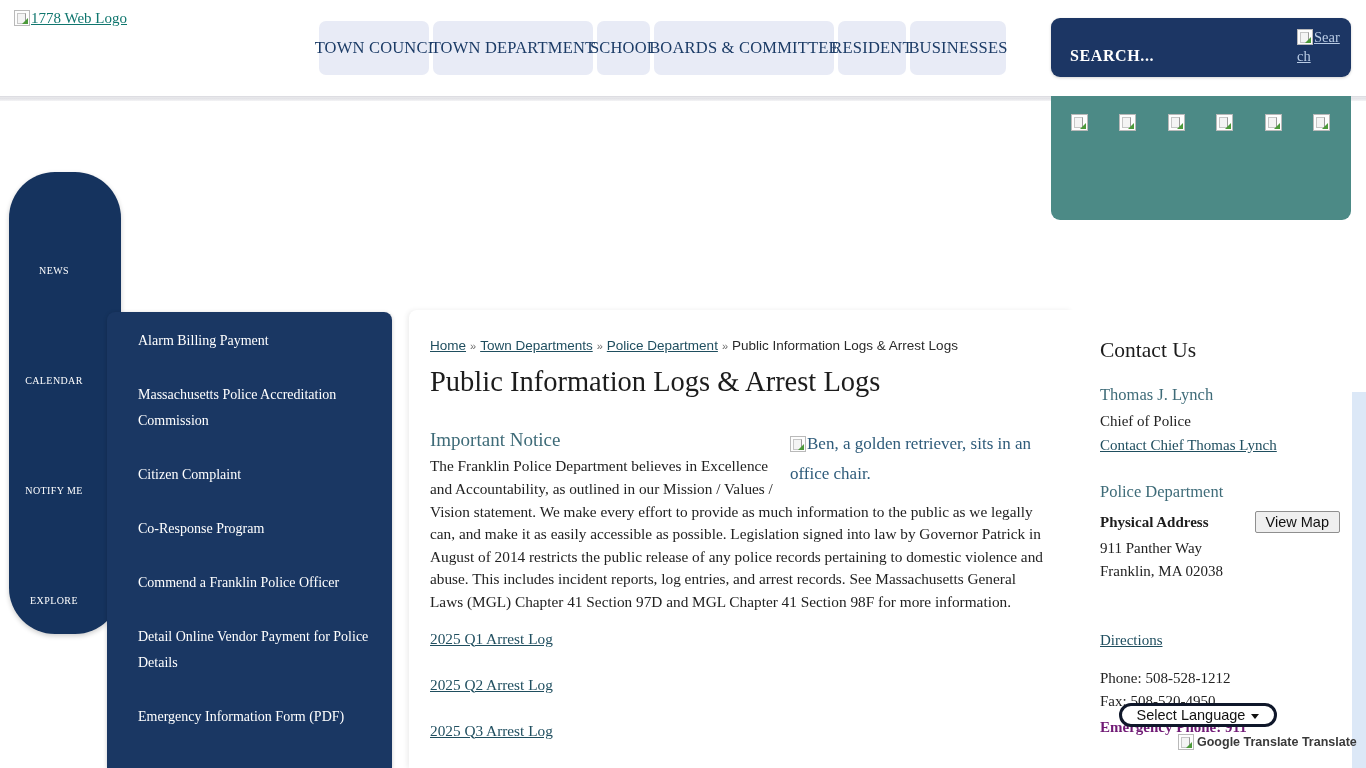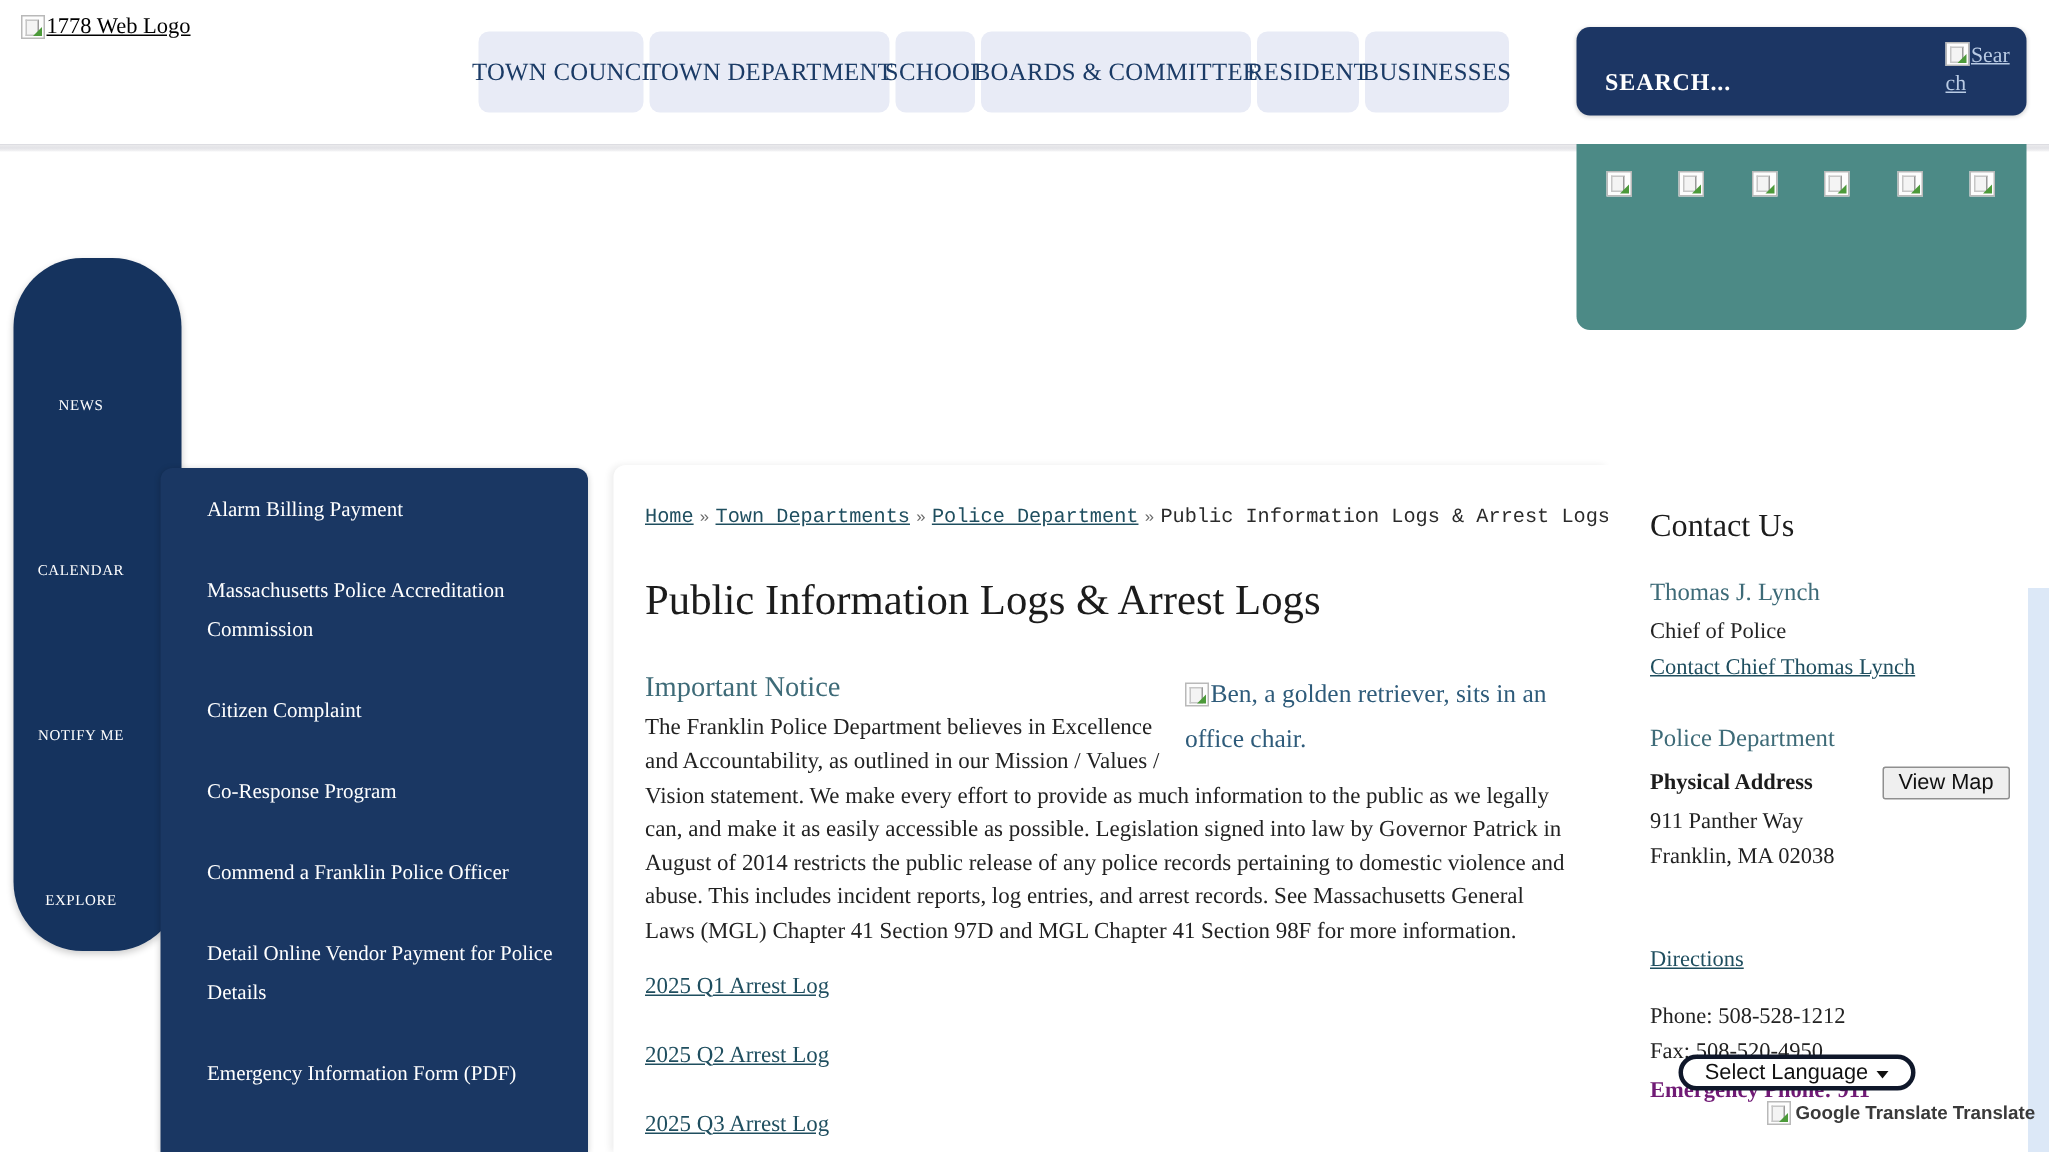--- a/index.html
+++ b/index.html
@@ -30,21 +30,21 @@
     left: 0; top: 96px;
     width: 1366px; height: 5px;
     background: linear-gradient(to bottom, #e9e9ec 0%, #e3e3e7 40%, #f4f4f6 100%);
     border-top: 1px solid #dddde2;
   }
   .logo-link {
     position: absolute;
     left: 14px; top: 10px;
     font-family: "Liberation Serif", serif;
     font-size: 15px;
-    color: #000000;
+    color: #0f766e;
     text-decoration: underline;
     white-space: nowrap;
     display: flex;
     align-items: flex-start;
   }
   .broken-img {
     display: inline-block;
     width: 16px; height: 16px;
     border: 1px solid #b9b9b9;
     background: #fdfdfd;
@@ -200,24 +200,24 @@
     position: absolute;
     left: 409px; top: 310px;
     width: 663px; height: 458px;
     background: #ffffff;
     border-radius: 8px 0 0 0;
     box-shadow: -2px 0 5px rgba(0,0,0,0.07);
     padding: 28px 20px 0 21px;
     overflow: hidden;
   }
   .breadcrumb {
-    font-family: Liberation Mono, monospace;
+    font-family: Liberation Sans, sans-serif;
     font-size: 13.5px;
     color: #333333;
-    margin-bottom: 32px;
+    margin-bottom: 13px;
     white-space: nowrap;
   }
   .breadcrumb a {
     color: #1f4e5f;
     text-decoration: underline;
   }
   .breadcrumb .sep {
     color: #6b6b6b;
     margin: 0 4px;
     font-size: 11px;

